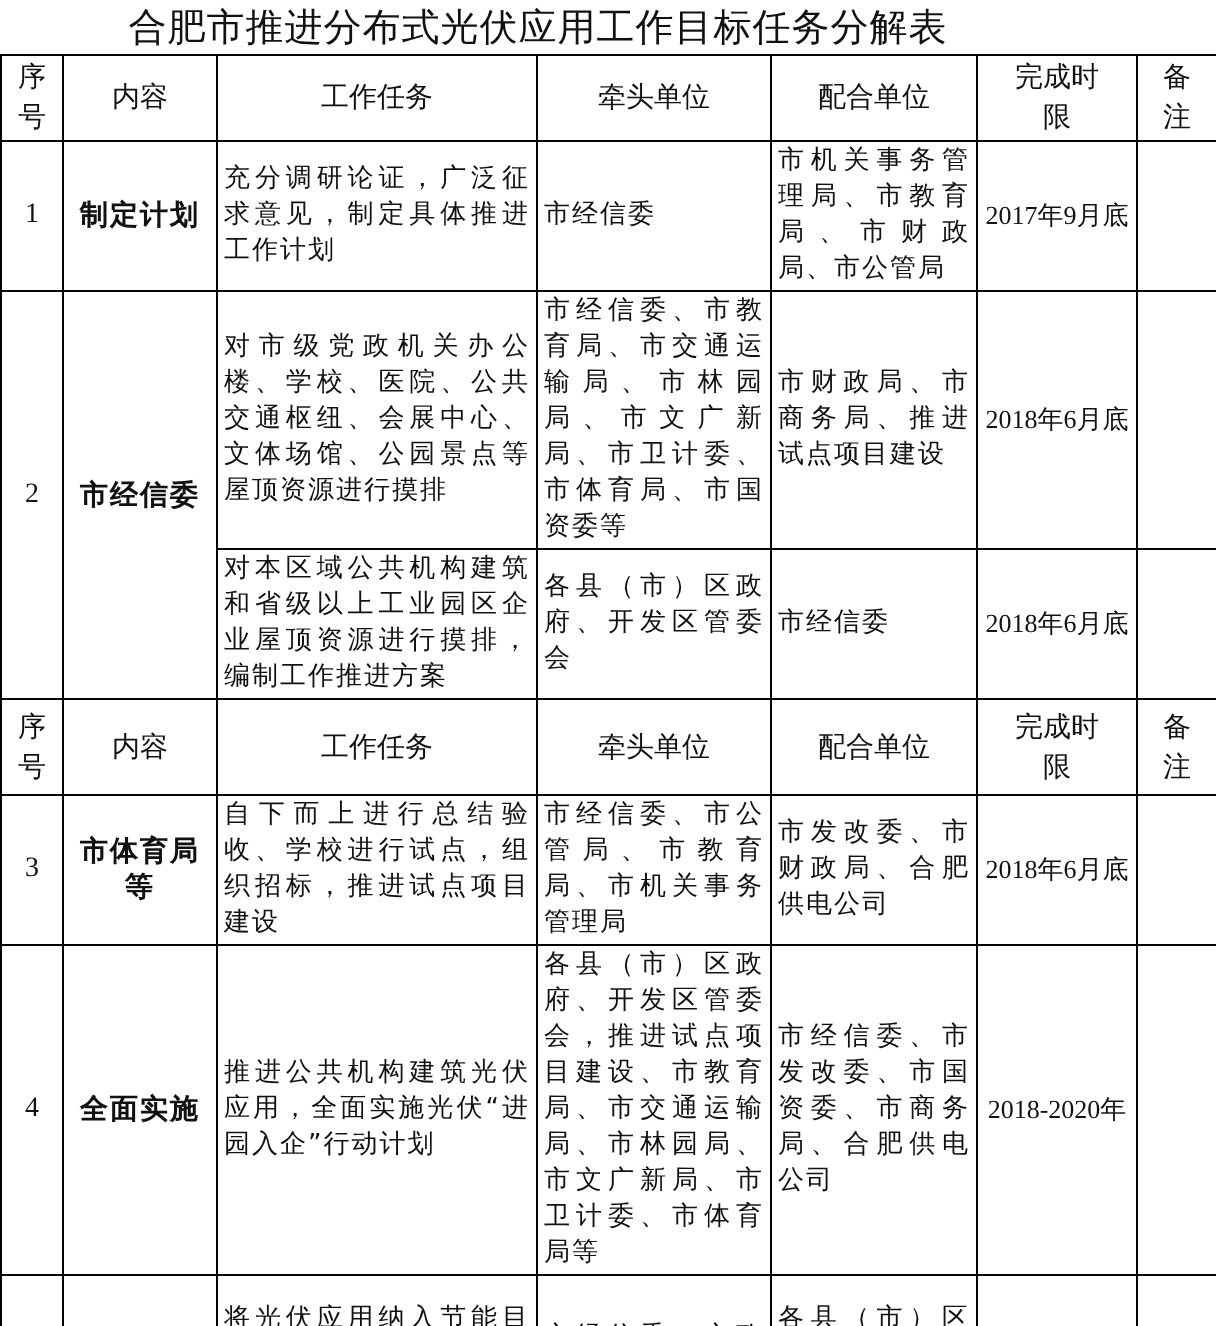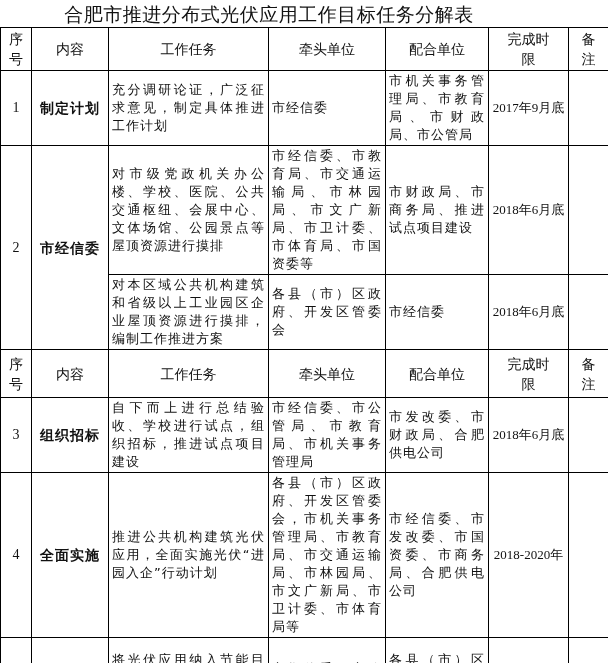--- a/index.html
+++ b/index.html
@@ -78,33 +78,33 @@
     <th>内容</th>
     <th>工作任务</th>
     <th>牵头单位</th>
     <th>配合单位</th>
     <th style="padding:0 16px">完成时限</th>
     <th style="padding:0 9px">备注</th>
   </tr>
 
   <tr style="height:67px">
     <td class="num">3</td>
-    <td class="content">组织招标</td>
+    <td class="content">市体育局等</td>
     <td class="task">自下而上进行总结验收、学校进行试点，组织招标，推进试点项目建设</td>
     <td class="lead">市经信委、市公管局、市教育局、市机关事务管理局</td>
     <td class="coop">市发改委、市财政局、合肥供电公司</td>
     <td class="deadline">2018年6月底</td>
     <td class="note"></td>
   </tr>
 
   <tr style="height:145px">
     <td class="num">4</td>
     <td class="content">全面实施</td>
     <td class="task">推进公共机构建筑光伏应用，全面实施光伏“进园入企”行动计划</td>
-    <td class="lead">各县（市）区政府、开发区管委会，市机关事务管理局、市教育局、市交通运输局、市林园局、市文广新局、市卫计委、市体育局等</td>
+    <td class="lead">各县（市）区政府、开发区管委会，推进试点项目建设、市教育局、市交通运输局、市林园局、市文广新局、市卫计委、市体育局等</td>
     <td class="coop">市经信委、市发改委、市国资委、市商务局、合肥供电公司</td>
     <td class="deadline">2018-2020年</td>
     <td class="note"></td>
   </tr>
 
   <tr style="height:81px">
     <td class="num">5</td>
     <td class="content">总结提高</td>
     <td class="task">将光伏应用纳入节能目标考核，自下而上进行总结验收</td>
     <td class="lead">市经信委、市政府督查和目标办</td>

